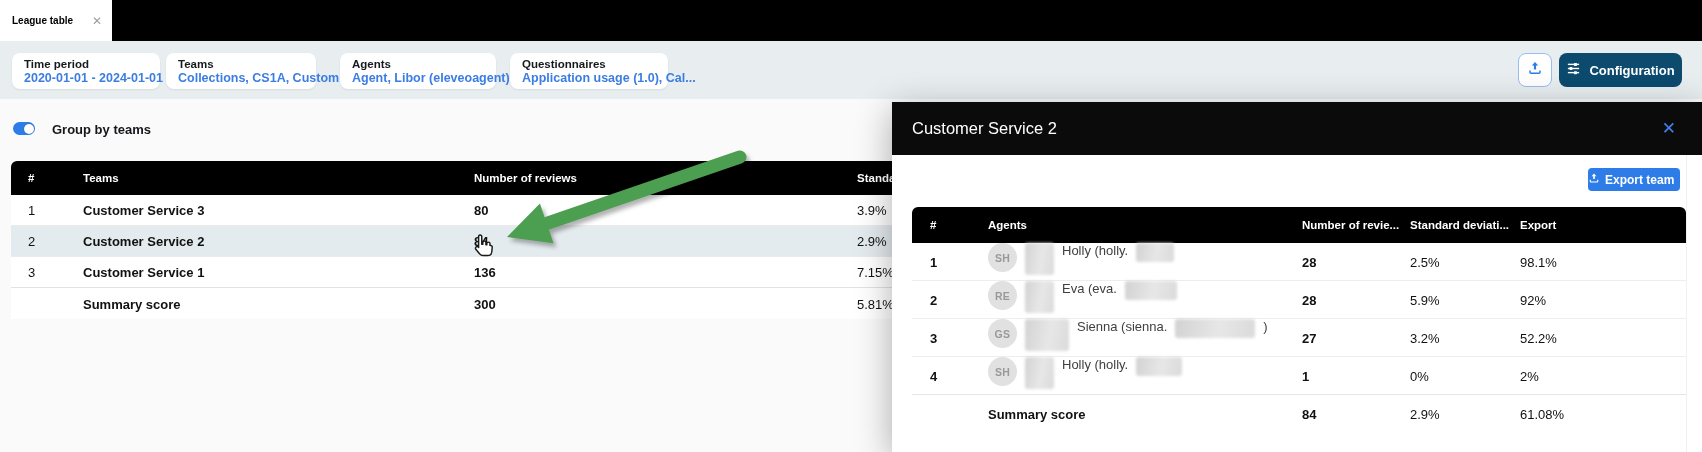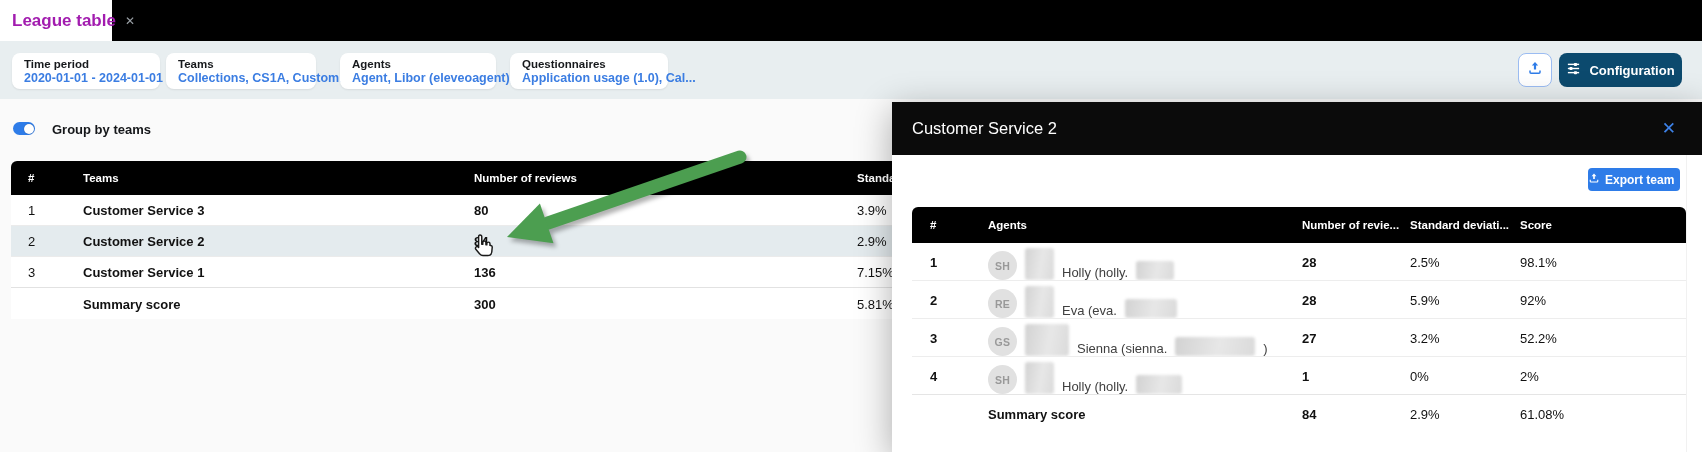--- a/index.html
+++ b/index.html
@@ -3,21 +3,21 @@
 <meta charset="utf-8">
 <style>
   html,body{margin:0;padding:0;background:#ffffff;}
   .stage{position:relative;width:1702px;height:452px;background:#fafafa;overflow:hidden;
          font-family:"Liberation Sans","DejaVu Sans",sans-serif;color:#111;}
 
   
   .tabbar{position:absolute;left:0;top:0;width:1702px;height:41px;background:#000;}
   .tab{position:absolute;left:0;top:0;width:112px;height:41px;background:#fff;
        display:flex;align-items:center;gap:9px;padding:0 10px 0 12px;box-sizing:border-box;cursor:pointer;}
-  .tab-label{font-size:17px;font-weight:bold;color:#a21caf;white-space:nowrap;flex:1;}
+  .tab-label{font-size:10px;font-weight:bold;color:#000000;white-space:nowrap;flex:1;}
   .tab-close{color:#9aa0a6;font-size:12px;font-weight:bold;line-height:1;}
 
   
   .filterbar{position:absolute;left:0;top:41px;width:1702px;height:58px;background:#e8eef0;}
   .chip{position:absolute;top:12px;height:36px;background:#fff;border-radius:8px;
         box-shadow:0 1px 2px rgba(0,0,0,.08);padding:4px 12px 16px 12px;box-sizing:border-box;cursor:pointer;}
   .chip-label{font-size:11.5px;font-weight:bold;color:#17191c;line-height:14px;white-space:nowrap;}
   .chip-value{font-size:12.5px;font-weight:bold;color:#3b7de2;line-height:15px;white-space:nowrap;}
   .chip1{left:12px;width:148px;} .chip2{left:166px;width:150px;}
   .chip3{left:340px;width:156px;} .chip4{left:510px;width:158px;}
@@ -67,21 +67,21 @@
 
   .ptable{position:absolute;left:20px;top:105px;width:774px;}
   .pt-head{position:relative;height:36px;background:#000;border-radius:6px 6px 0 0;color:#fff;}
   .pt-head .c{font-size:11.5px;font-weight:bold;}
   .pt-row{position:relative;height:37px;background:#fff;}
   .pt-row + .pt-row{border-top:1px solid #ededed;}
   .pt-sum{position:relative;height:38px;background:#fff;border-top:1px solid #e5e5e5;}
   .pcol-rank{left:18px;} .pcol-agent{left:76px;} .pcol-num{left:390px;}
   .pcol-std{left:498px;} .pcol-score{left:608px;} .pcol-action{left:718px;margin-top:33px;}
 
-  .agent-cell{position:absolute;left:76px;top:0;height:100%;display:flex;align-items:flex-end;gap:8px;}
+  .agent-cell{position:absolute;left:76px;top:0;height:100%;display:flex;align-items:flex-start;gap:8px;}
   .avatar{width:29px;height:29px;border-radius:50%;background:#e1e1e1;color:#999;
           font-size:10.5px;font-weight:bold;display:flex;align-items:center;justify-content:center;
           letter-spacing:.3px;flex:0 0 auto;}
   .blur{background:linear-gradient(100deg,#d2d2d2,#e7e7e7 55%,#dadada);border-radius:3px;
         filter:blur(1.5px);flex:0 0 auto;}
   .blur.lead{width:29px;height:32px;}
   .blur.lead.wide{width:44px;}
   .blur.trail{height:19px;}
   .w38{width:38px;} .w52{width:52px;} .w80{width:80px;} .w46{width:46px;}
   .agent-name{font-size:13px;color:#404040;white-space:nowrap;}
@@ -204,21 +204,21 @@
     </div>
 
     <div class="gutter"></div>
 
     <div class="ptable">
       <div class="pt-head">
         <span class="c pcol-rank">#</span>
         <span class="c pcol-agent">Agents</span>
         <span class="c pcol-num">Number of revie...</span>
         <span class="c pcol-std">Standard deviati...</span>
-        <span class="c pcol-score">Score</span>
+        <span class="c pcol-score">Export</span>
         <span class="c pcol-action">Action</span>
       </div>
 
       <div class="pt-row">
         <span class="c pcol-rank bold">1</span>
         <span class="agent-cell">
           <span class="avatar">SH</span>
           <span class="blur lead"></span>
           <span class="agent-name">Holly (holly.</span>
           <span class="blur trail w38"></span>

